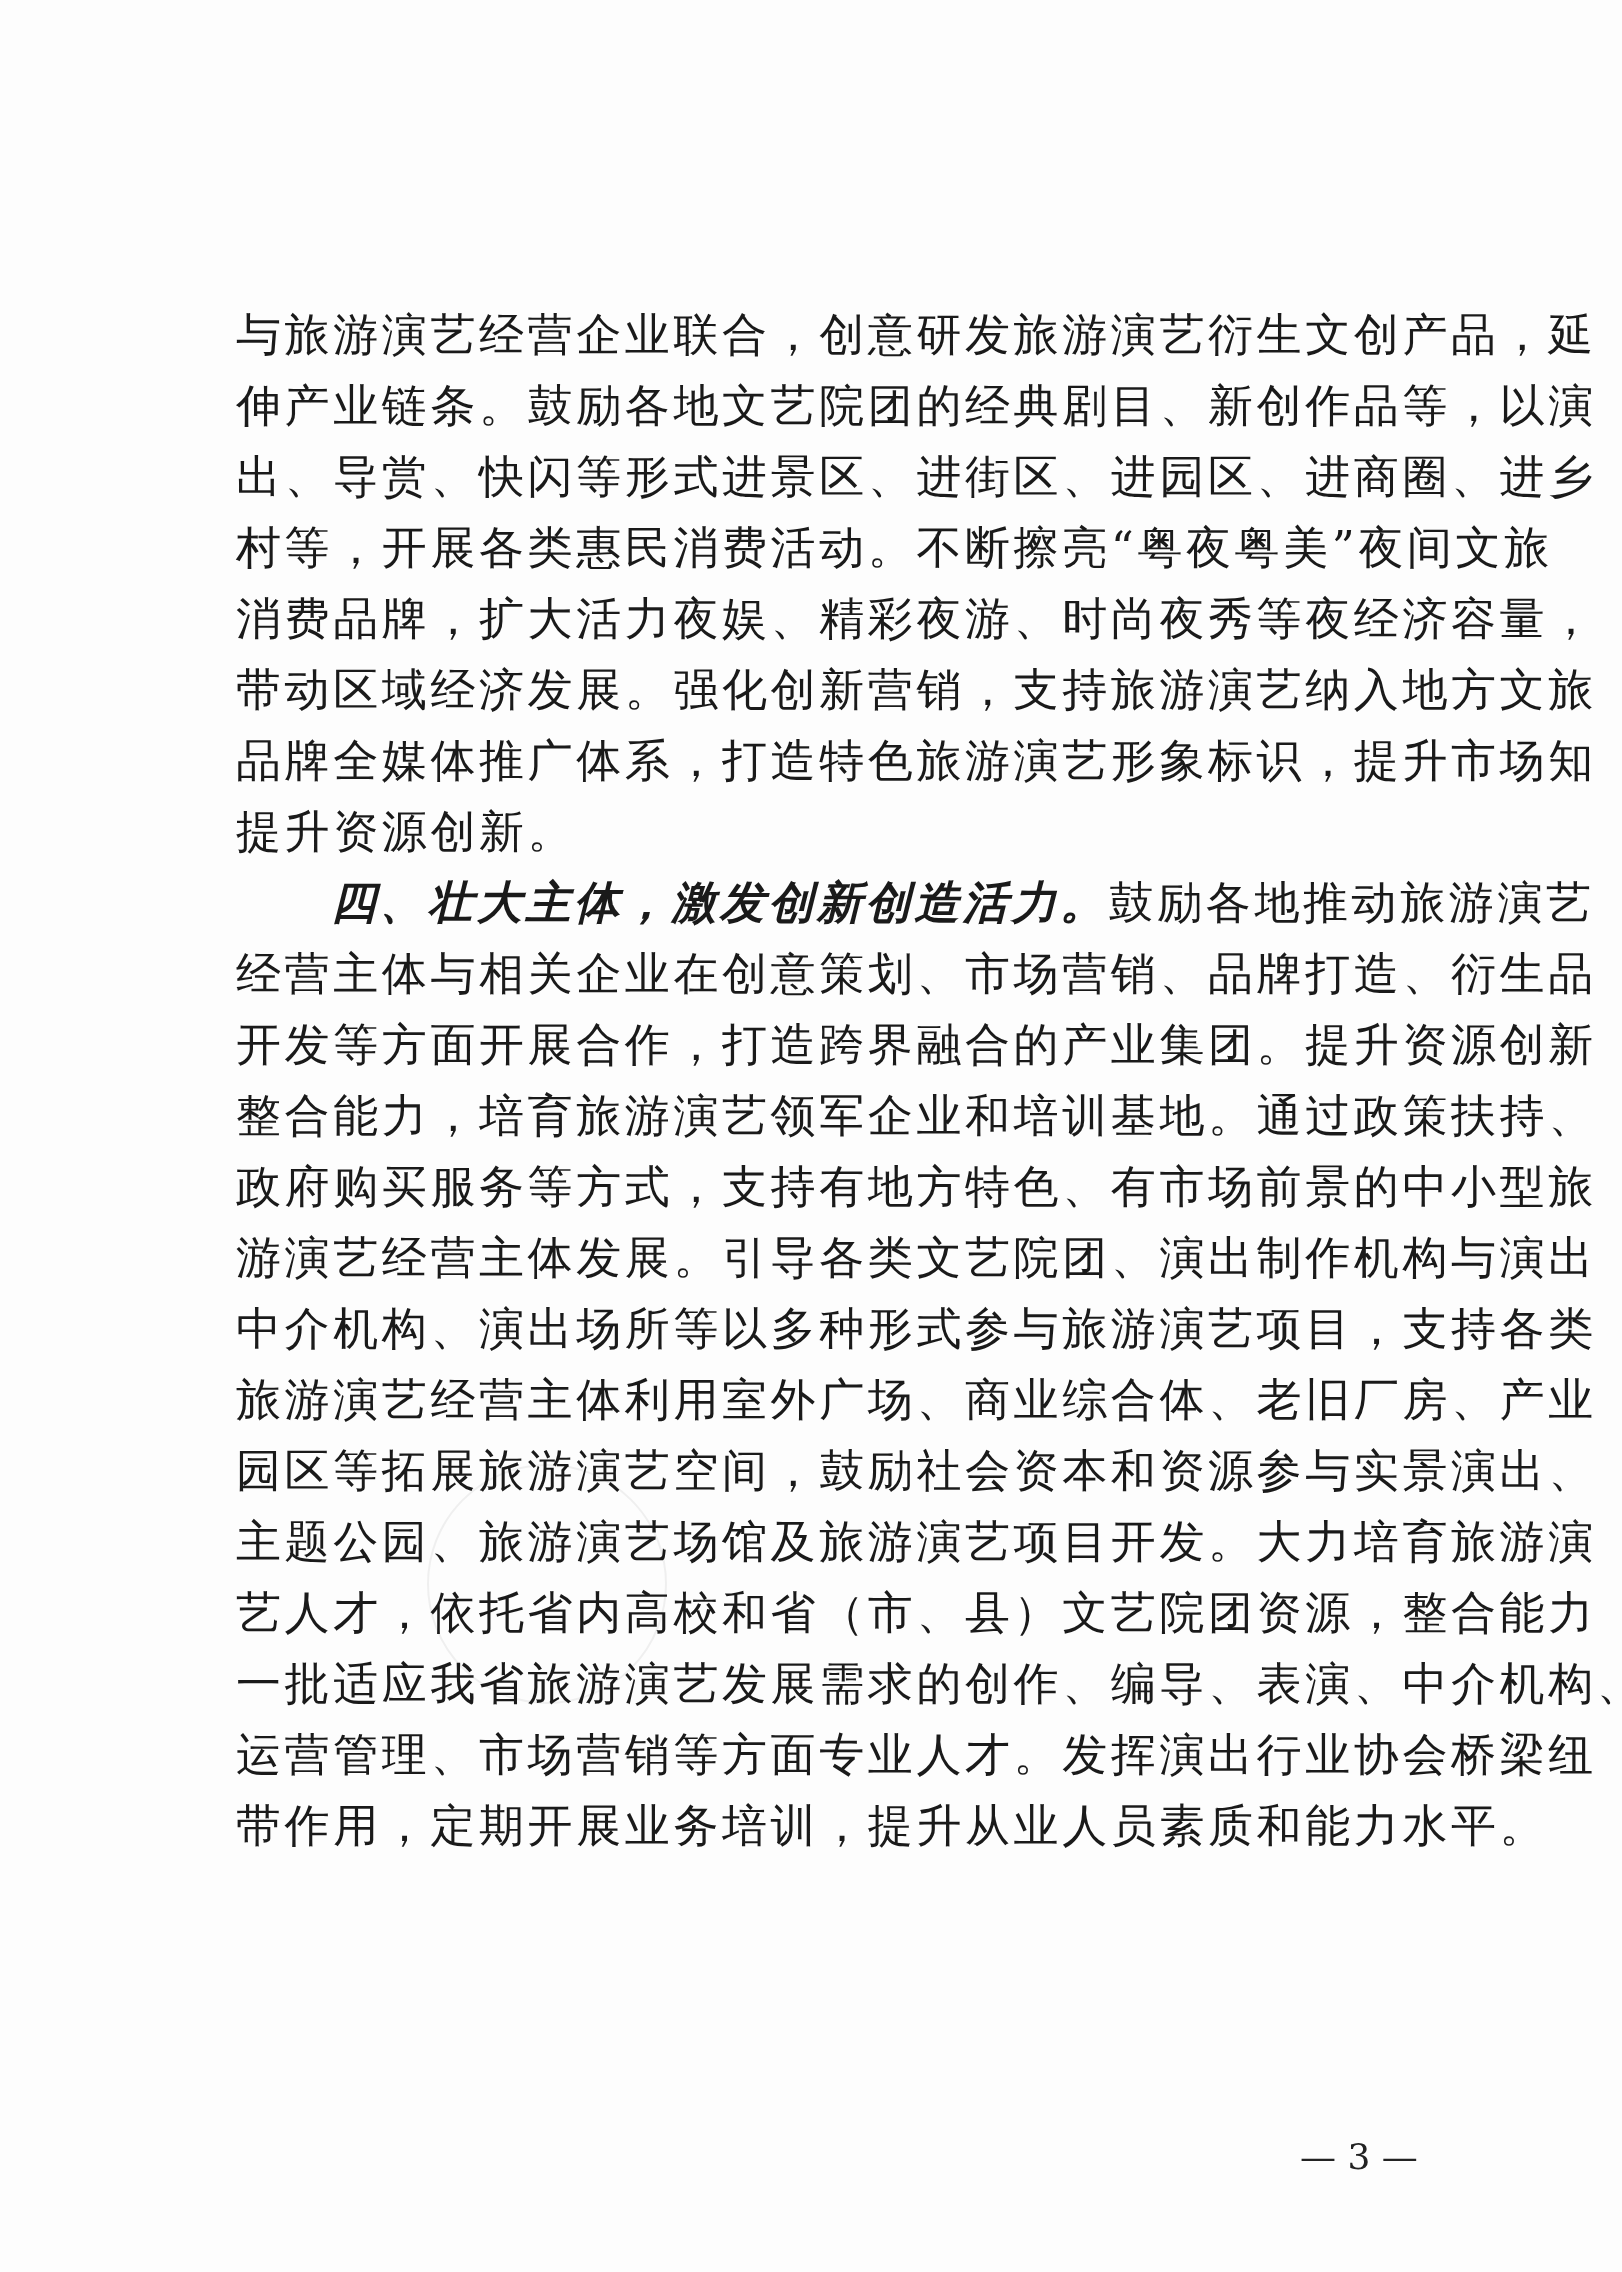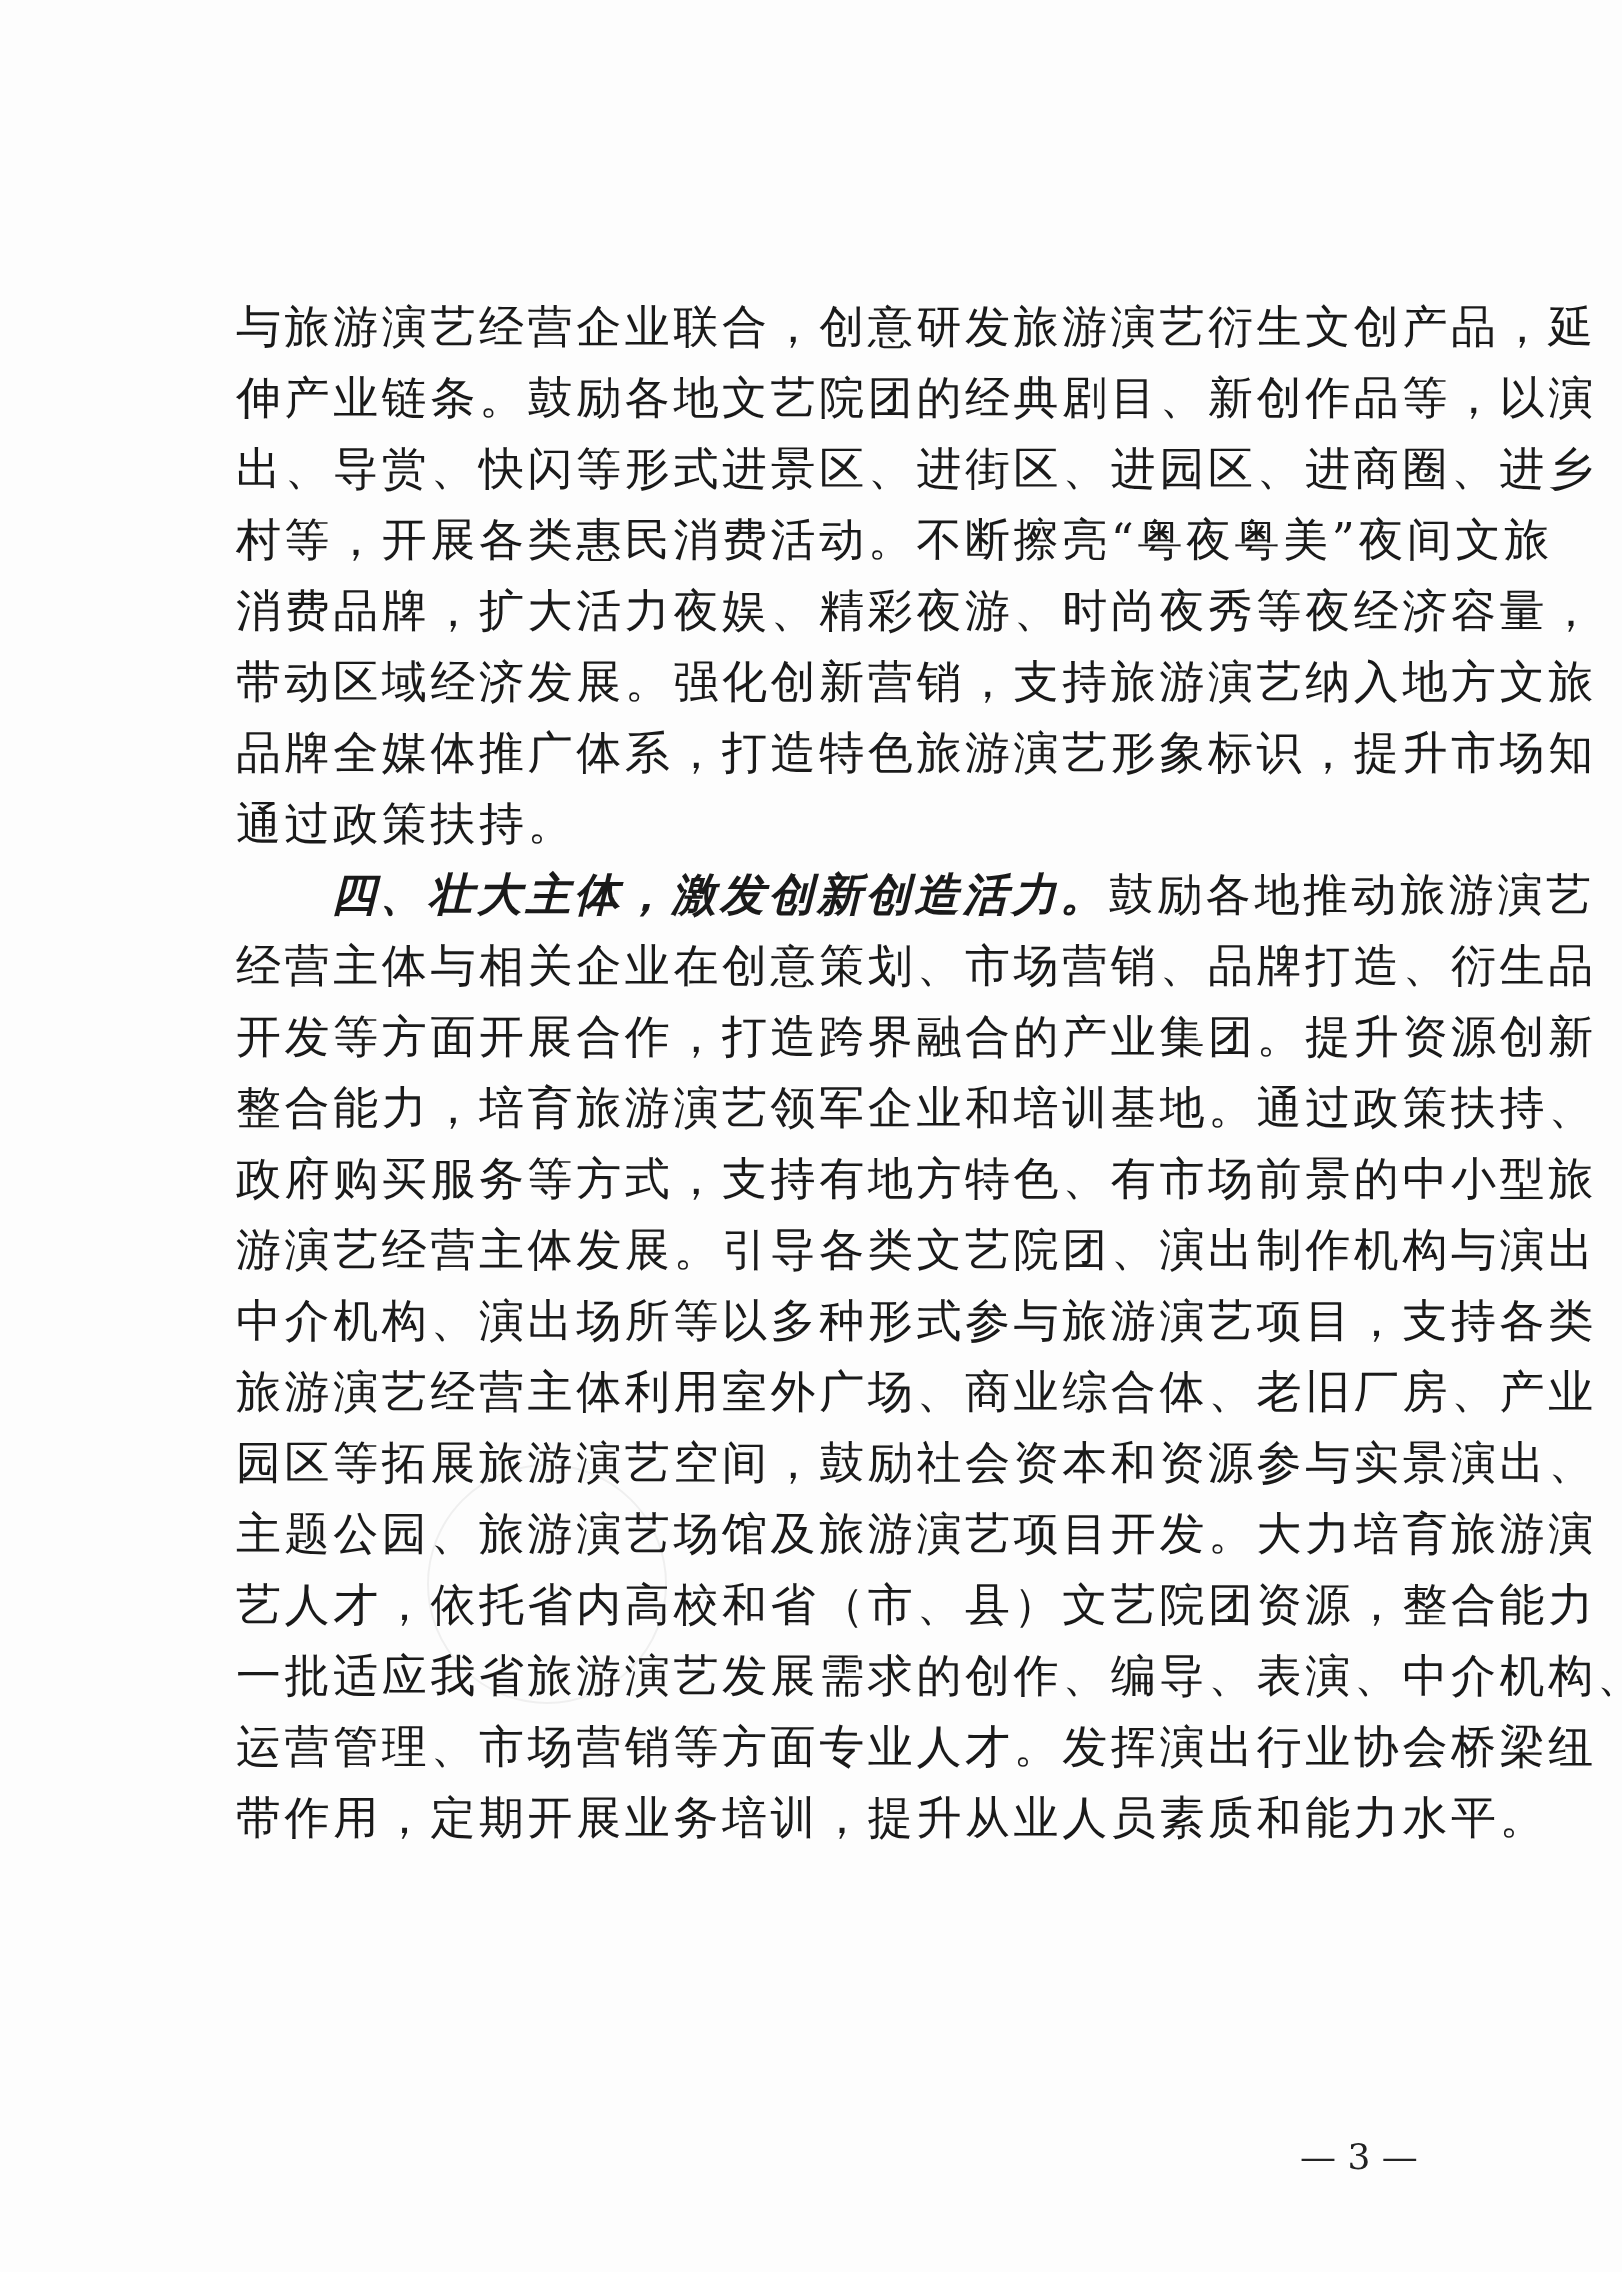--- a/index.html
+++ b/index.html
@@ -1,19 +1,19 @@
 <!DOCTYPE html>
 <html style="font-size:7.3px"><head>
 <meta charset="utf-8">
 <style>
   html, body { margin: 0; padding: 0; background: #ffffff; }
   body { width: 1623px; height: 2296px; position: relative; overflow: hidden; }
   .page { position: absolute; left: 0; top: 0; width: 1623px; height: 2296px; background: #fdfdfd; }
   .text-block {
-    position: absolute; left: 236px; top: 291px; width: 1209px;
+    position: absolute; left: 236px; top: 299px; width: 1209px;
     font-family: "DejaVu Serif", "Liberation Serif", serif;
     font-size: 45px; line-height: 71px; color: #1a1a1a;
     letter-spacing: 3.6px;
   }
   .line { display: block; white-space: nowrap; text-align: justify; text-align-last: justify; height: 71px; }
   .line.last { text-align-last: left; }
   .indent { padding-left: 95px; }
   .bold { font-family: "DejaVu Sans", "Liberation Sans", sans-serif; font-weight: bold; font-style: italic; }
   .seal {
     position: absolute; left: 427px; top: 1464px; width: 236px; height: 236px;
@@ -32,21 +32,21 @@
   <div class="seal"></div>
 
   <div class="text-block">
     <span class="line">与旅游演艺经营企业联合，创意研发旅游演艺衍生文创产品，延</span>
     <span class="line">伸产业链条。鼓励各地文艺院团的经典剧目、新创作品等，以演</span>
     <span class="line">出、导赏、快闪等形式进景区、进街区、进园区、进商圈、进乡</span>
     <span class="line">村等，开展各类惠民消费活动。不断擦亮“粤夜粤美”夜间文旅</span>
     <span class="line">消费品牌，扩大活力夜娱、精彩夜游、时尚夜秀等夜经济容量，</span>
     <span class="line">带动区域经济发展。强化创新营销，支持旅游演艺纳入地方文旅</span>
     <span class="line">品牌全媒体推广体系，打造特色旅游演艺形象标识，提升市场知</span>
-    <span class="line last">通过政策扶持。</span>
+    <span class="line last">提升资源创新。</span>
 
     <span class="line indent"><span class="bold">四、壮大主体，激发创新创造活力。</span><span>鼓励各地推动旅游演艺</span></span>
     <span class="line">经营主体与相关企业在创意策划、市场营销、品牌打造、衍生品</span>
     <span class="line">开发等方面开展合作，打造跨界融合的产业集团。提升资源创新</span>
     <span class="line">整合能力，培育旅游演艺领军企业和培训基地。通过政策扶持、</span>
     <span class="line">政府购买服务等方式，支持有地方特色、有市场前景的中小型旅</span>
     <span class="line">游演艺经营主体发展。引导各类文艺院团、演出制作机构与演出</span>
     <span class="line">中介机构、演出场所等以多种形式参与旅游演艺项目，支持各类</span>
     <span class="line">旅游演艺经营主体利用室外广场、商业综合体、老旧厂房、产业</span>
     <span class="line">园区等拓展旅游演艺空间，鼓励社会资本和资源参与实景演出、</span>

